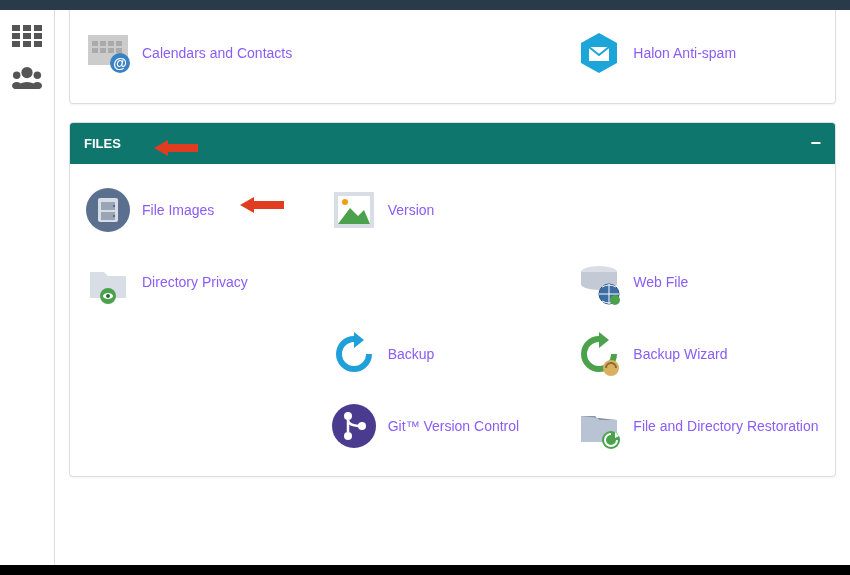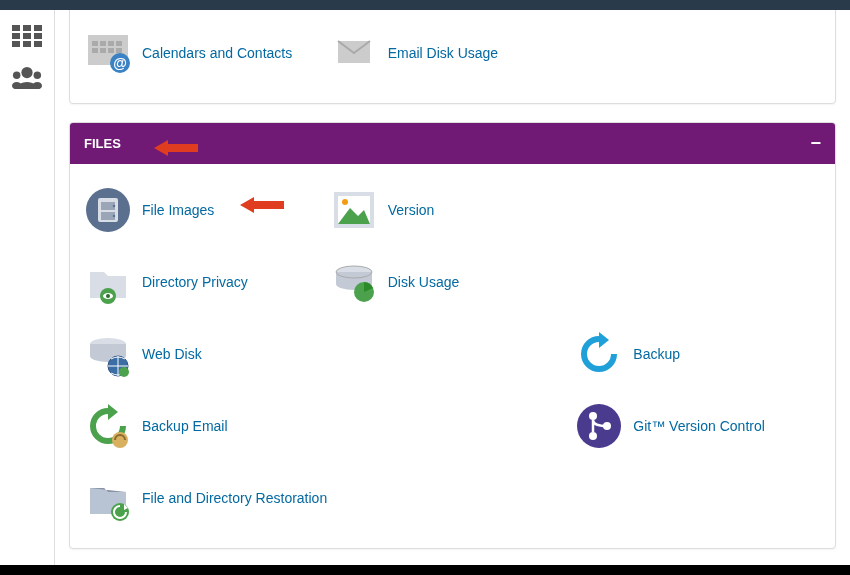--- a/index.html
+++ b/index.html
@@ -3,26 +3,26 @@
 <meta charset="utf-8">
 <style>
 * { box-sizing: border-box; margin: 0; padding: 0; }
 body { font-family: -apple-system, BlinkMacSystemFont, "Segoe UI", Arial, sans-serif; background: #fff; width: 850px; height: 575px; overflow: hidden; position: relative; }
 .topbar { background: #293a4a; height: 10px; width: 100%; position: absolute; top: 0; left: 0; }
 .sidebar { position: absolute; left: 0; top: 10px; width: 55px; height: 565px; background: #fff; border-right: 1px solid #ddd; display: flex; flex-direction: column; align-items: center; padding-top: 15px; gap: 18px; }
 .sidebar-icon { width: 30px; height: 22px; color: #555; cursor: pointer; }
 .main { position: absolute; left: 55px; top: 10px; right: 0; bottom: 0; padding: 0 14px 0 14px; overflow: hidden; }
 .panel { border: 1px solid #ddd; border-radius: 4px; margin-bottom: 18px; background: #fff; box-shadow: 0 1px 2px rgba(0,0,0,0.05); }
 .panel.cut { margin-top: -4px; }
-.panel-header { background: #701a75; color: #fff; font-size: 13px; font-weight: 600; padding: 10px 14px; display: flex; justify-content: space-between; align-items: center; cursor: pointer; border-radius: 3px 3px 0 0; }
+.panel-header { background: #0f766e; color: #fff; font-size: 13px; font-weight: 600; padding: 10px 14px; display: flex; justify-content: space-between; align-items: center; cursor: pointer; border-radius: 3px 3px 0 0; }
 .panel-body { padding: 10px 14px 14px 14px; }
 .grid { display: grid; grid-template-columns: repeat(3, 1fr); }
 .item { display: flex; align-items: center; gap: 10px; padding: 12px 0; cursor: pointer; }
 .item-icon { width: 48px; height: 48px; display: flex; align-items: center; justify-content: center; flex-shrink: 0; }
-.item-label { color: #0369a1; font-size: 14px; }
+.item-label { color: #8b5cf6; font-size: 14px; }
 .collapse-icon { font-size: 18px; font-weight: bold; color: #fff; }
 .arrow { position: absolute; pointer-events: none; }
 .arrow svg { display: block; }
 .bottombar { position: absolute; bottom: 0; left: 0; right: 0; height: 10px; background: #000; }
 </style>
 </head>
 <body>
 
 <div class="topbar"></div>
 
@@ -74,30 +74,31 @@
                   <rect x="16" y="19" width="6" height="5"></rect>
                   <rect x="24" y="19" width="6" height="5"></rect>
                   <rect x="32" y="19" width="6" height="5"></rect>
                 </g>
                 <circle cx="36" cy="34" r="10" fill="#3b82c4"></circle>
                 <text x="36" y="39" text-anchor="middle" fill="#fff" font-size="14" font-weight="bold">@</text>
               </svg>
           </div>
           <span class="item-label">Calendars and Contacts</span>
         </div>
-        <div class="item">
-          <div class="item-icon">
-            <svg viewBox="0 0 48 48">
-                <rect x="8" y="12" width="32" height="22" fill="#ccc"></rect>
-                <polyline points="8,12 24,24 40,12" fill="none" stroke="#aaa" stroke-width="2"></polyline>
-              </svg>
-          </div>
-          <span class="item-label">Email Disk Usage</span>
-        </div>
-        <div></div>
+        <div></div>
+        <div class="item">
+          <div class="item-icon">
+            <svg viewBox="0 0 48 48">
+                <polygon points="24,4 42,14 42,34 24,44 6,34 6,14" fill="#1ba5d8"></polygon>
+                <rect x="14" y="18" width="20" height="14" fill="#fff"></rect>
+                <polyline points="14,18 24,26 34,18" fill="none" stroke="#1ba5d8" stroke-width="2"></polyline>
+              </svg>
+          </div>
+          <span class="item-label">Halon Anti-spam</span>
+        </div>
       </div>
     </div>
   </div>
 
   <div class="panel">
     <div class="panel-header">
       <span>FILES</span>
       <span class="collapse-icon">−</span>
     </div>
     <div class="panel-body">
@@ -136,47 +137,35 @@
             <svg viewBox="0 0 48 48">
                 <path d="M6 14 h14 l4 4 h18 v22 H6 Z" fill="#d8dde6"></path>
                 <circle cx="24" cy="38" r="8" fill="#4ca24c"></circle>
                 <ellipse cx="24" cy="38" rx="5" ry="3" fill="#fff"></ellipse>
                 <circle cx="24" cy="38" r="2" fill="#2b6b2b"></circle>
               </svg>
           </div>
           <span class="item-label">Directory Privacy</span>
         </div>
 
-        <div class="item">
-          <div class="item-icon">
-            <svg viewBox="0 0 48 48">
-                <ellipse cx="24" cy="14" rx="18" ry="6" fill="#d8dde6"></ellipse>
-                <path d="M6 14 v12 a18 6 0 0 0 36 0 V14" fill="#c3cad6"></path>
-                <ellipse cx="24" cy="14" rx="18" ry="6" fill="none" stroke="#aaa"></ellipse>
-                <circle cx="34" cy="34" r="10" fill="#4ca24c"></circle>
-                <path d="M34 34 L34 24 A10 10 0 0 1 43 30 Z" fill="#2b8b2b"></path>
-              </svg>
-          </div>
-          <span class="item-label">Disk Usage</span>
-        </div>
 
         <div></div>
 
         <div class="item">
           <div class="item-icon">
             <svg viewBox="0 0 48 48">
                 <ellipse cx="24" cy="14" rx="18" ry="6" fill="#d8dde6"></ellipse>
                 <path d="M6 14 v12 a18 6 0 0 0 36 0 V14" fill="#c3cad6"></path>
                 <circle cx="34" cy="36" r="10" fill="#3b6ea5"></circle>
                 <circle cx="34" cy="36" r="10" fill="none" stroke="#2b5080"></circle>
                 <path d="M24 36 h20 M34 26 v20 M27 29 a14 14 0 0 1 14 0 M27 43 a14 14 0 0 0 14 0" stroke="#fff" stroke-width="1" fill="none"></path>
                 <circle cx="40" cy="42" r="5" fill="#4ca24c"></circle>
               </svg>
           </div>
-          <span class="item-label">Web Disk</span>
+          <span class="item-label">Web File</span>
         </div>
 
 
         <div></div>
 
         <div class="item">
           <div class="item-icon">
             <svg viewBox="0 0 48 48">
                 <path d="M24 6 a18 18 0 1 0 18 18 h-6 a12 12 0 1 1 -12 -12 v6 l10 -8 -10 -8 Z" fill="#1fa0d8"></path>
               </svg>
@@ -185,21 +174,21 @@
         </div>
 
         <div class="item">
           <div class="item-icon">
             <svg viewBox="0 0 48 48">
                 <path d="M24 6 a18 18 0 1 0 18 18 h-6 a12 12 0 1 1 -12 -12 v6 l10 -8 -10 -8 Z" fill="#4ca24c"></path>
                 <circle cx="36" cy="38" r="8" fill="#d8b060"></circle>
                 <path d="M31 38 a5 5 0 0 1 10 0" fill="none" stroke="#8a6a30" stroke-width="2"></path>
               </svg>
           </div>
-          <span class="item-label">Backup Email</span>
+          <span class="item-label">Backup Wizard</span>
         </div>
 
         <div></div>
 
         <div class="item">
           <div class="item-icon">
             <svg viewBox="0 0 48 48">
                 <circle cx="24" cy="24" r="22" fill="#4a3b8f"></circle>
                 <circle cx="18" cy="14" r="4" fill="#fff"></circle>
                 <circle cx="18" cy="34" r="4" fill="#fff"></circle>

